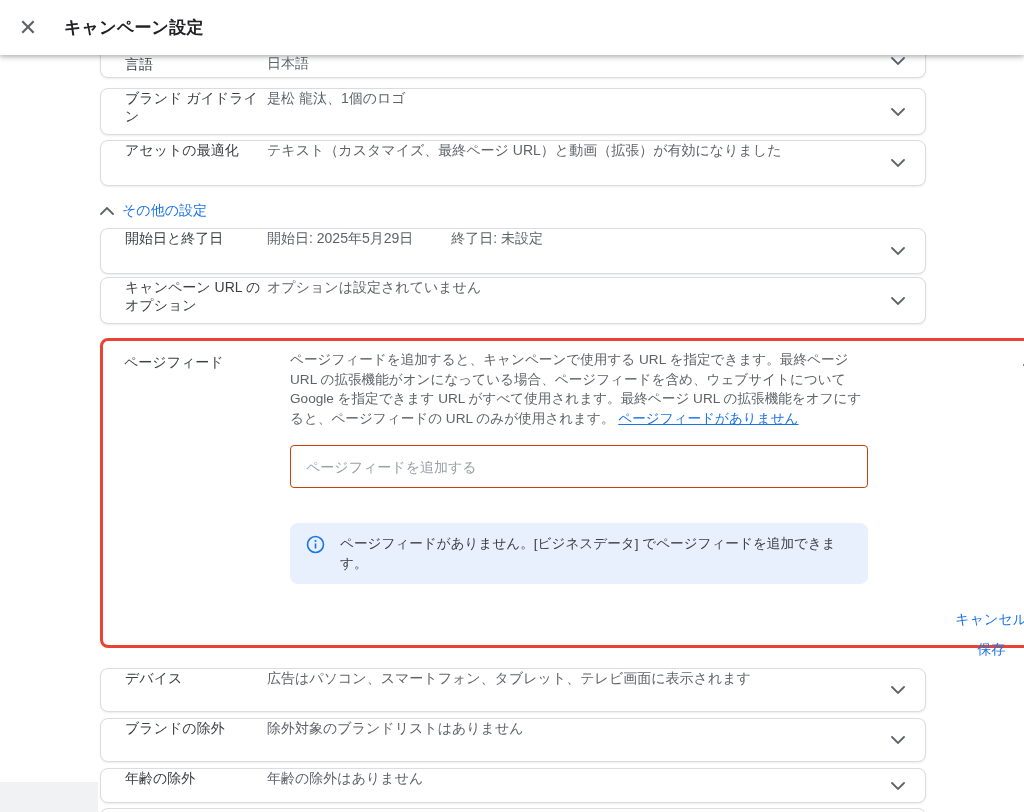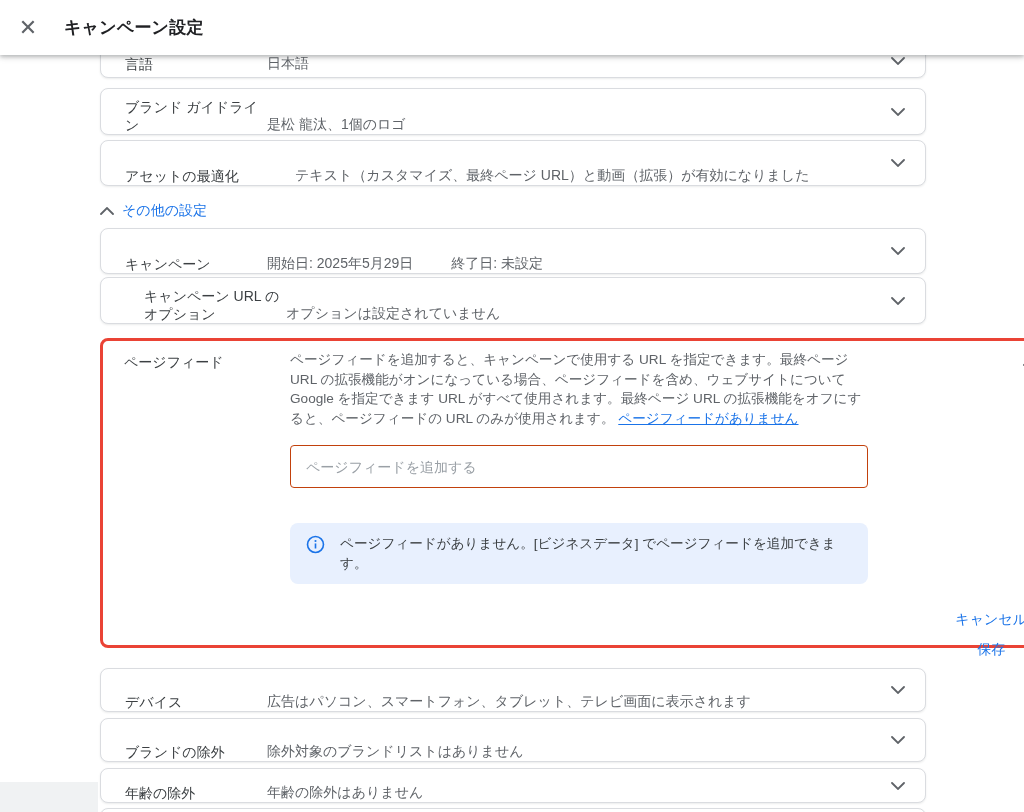--- a/index.html
+++ b/index.html
@@ -10,34 +10,34 @@
   
   .hdr { position:absolute; left:0; top:0; width:1024px; height:55px; background:#fff;
     z-index:10; display:flex; align-items:center;
     box-shadow:0 2px 4px rgba(60,64,67,.30), 0 1px 8px rgba(60,64,67,.15); }
   .close-btn { background:none; border:none; cursor:pointer; font-size:22px; line-height:22px;
     color:#5f6368; margin-left:16px; width:24px; height:24px; }
   .hdr h1 { font-size:17px; font-weight:700; color:#202124; margin-left:24px; letter-spacing:.2px; }
 
   
   .card { position:absolute; left:100px; width:826px; background:#fff;
-    border:1px solid #dadce0; border-radius:8px; display:flex; align-items:flex-end;
+    border:1px solid #dadce0; border-radius:8px; display:flex; align-items:flex-start;
     box-shadow:0 1px 2px rgba(60,64,67,.10); cursor:pointer; }
   .label { width:166px; padding-left:24px; flex-shrink:0; font-size:14px; font-weight:500;
     color:#3c4043; line-height:18px; }
   .value { flex:1; font-size:14px; color:#5f6368; padding-right:56px; line-height:19px; }
   .chev { position:absolute; right:20px; top:50%; transform:translateY(-50%); display:flex; }
 
   .card-lang { top:18px; height:60px; align-items:flex-end; }
   .card-lang .label, .card-lang .value { padding-bottom:4px; }
   .card-lang .chev { top:auto; transform:none; bottom:12px; }
   .card-brand { top:88px; height:47px; }
-  .card-asset { top:140px; height:46px;gap:28px; }
+  .card-asset { top:140px; height:46px; }
   .card-dates { top:228px; height:46px; }
-  .card-url   { top:277px; height:47px;padding-left:19px; }
+  .card-url   { top:277px; height:47px; }
   .card-devices { top:668px; height:44px; }
   .card-brandexcl { top:718px; height:44px; }
   .card-age { top:768px; height:35px; }
   .card-next { top:808px; height:12px; border-radius:8px 8px 0 0; cursor:default; }
 
   .date-gap { display:inline-block; width:38px; }
 
   
   .other-settings { position:absolute; left:100px; top:201px; height:20px; display:flex;
     align-items:center; gap:8px; cursor:pointer; background:none; border:none; }
@@ -106,21 +106,21 @@
   <button class="other-settings">
     <span style="display:flex;">
       <svg width="14" height="8" viewBox="0 0 14 8">
           <path d="M1 7 L7 1 L13 7" fill="none" stroke="#5f6368" stroke-width="1.8" stroke-linecap="round"></path>
         </svg>
     </span>
     <span class="txt">その他の設定</span>
   </button>
 
   <div class="card card-dates">
-    <span class="label">キャンペーン</span>
+    <span class="label">開始日と終了日</span>
     <span class="value"><span>開始日: 2025年5月29日</span><span class="date-gap"></span><span>終了日: 未設定</span></span>
     <span class="chev">
       <svg width="14" height="8" viewBox="0 0 14 8">
           <path d="M1 1 L7 7 L13 1" fill="none" stroke="#5f6368" stroke-width="1.8" stroke-linecap="round"></path>
         </svg>
     </span>
   </div>
 
   <div class="card card-url">
     <span class="label">キャンペーン URL のオプション</span>

